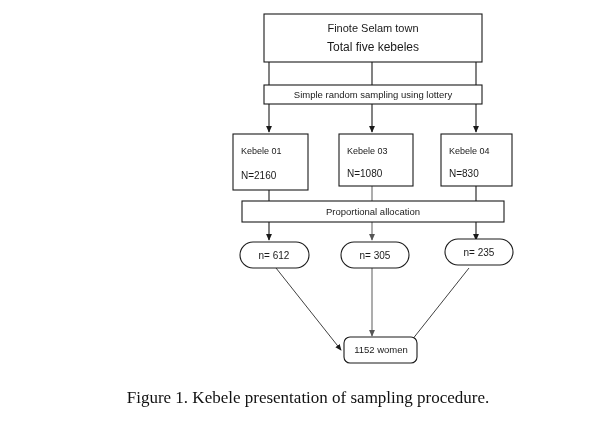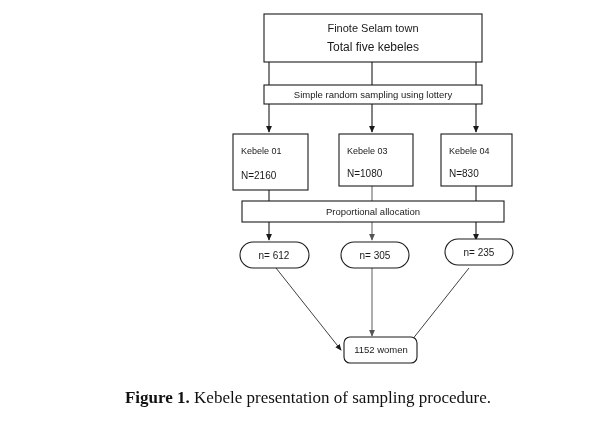--- a/index.html
+++ b/index.html
@@ -63,21 +63,21 @@
     left: 0;
     top: 388px;
     width: 616px;
     text-align: center;
     font-family: "Liberation Serif", serif;
     font-size: 17px;
     color: #111111;
     white-space: nowrap;
   }
   .caption b {
-    font-weight: bold;
+    font-weight: normal;
   }
 </style>
 </head>
 <body>
 
 <div id="figure-root">
 
   <svg id="flow-svg" width="616" height="423" viewBox="0 0 616 423">
 
     <defs>

